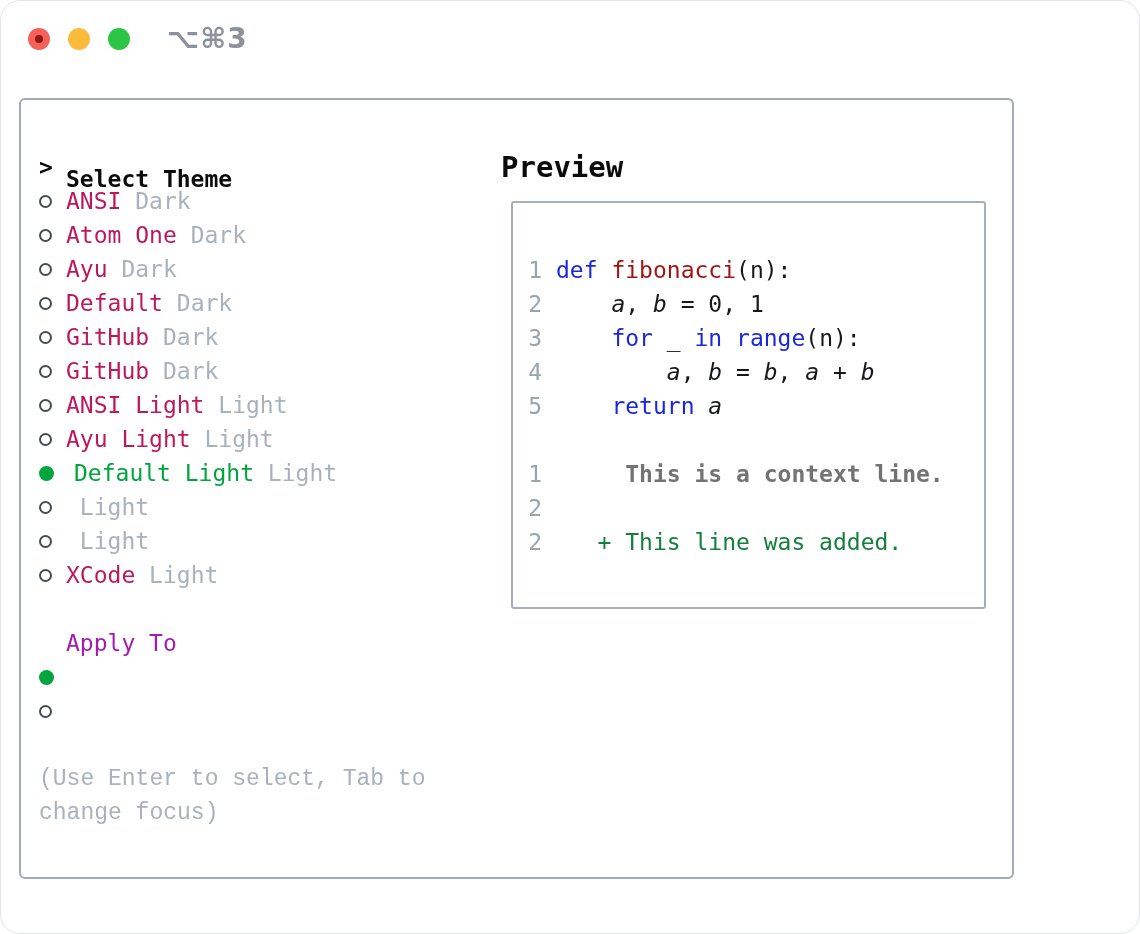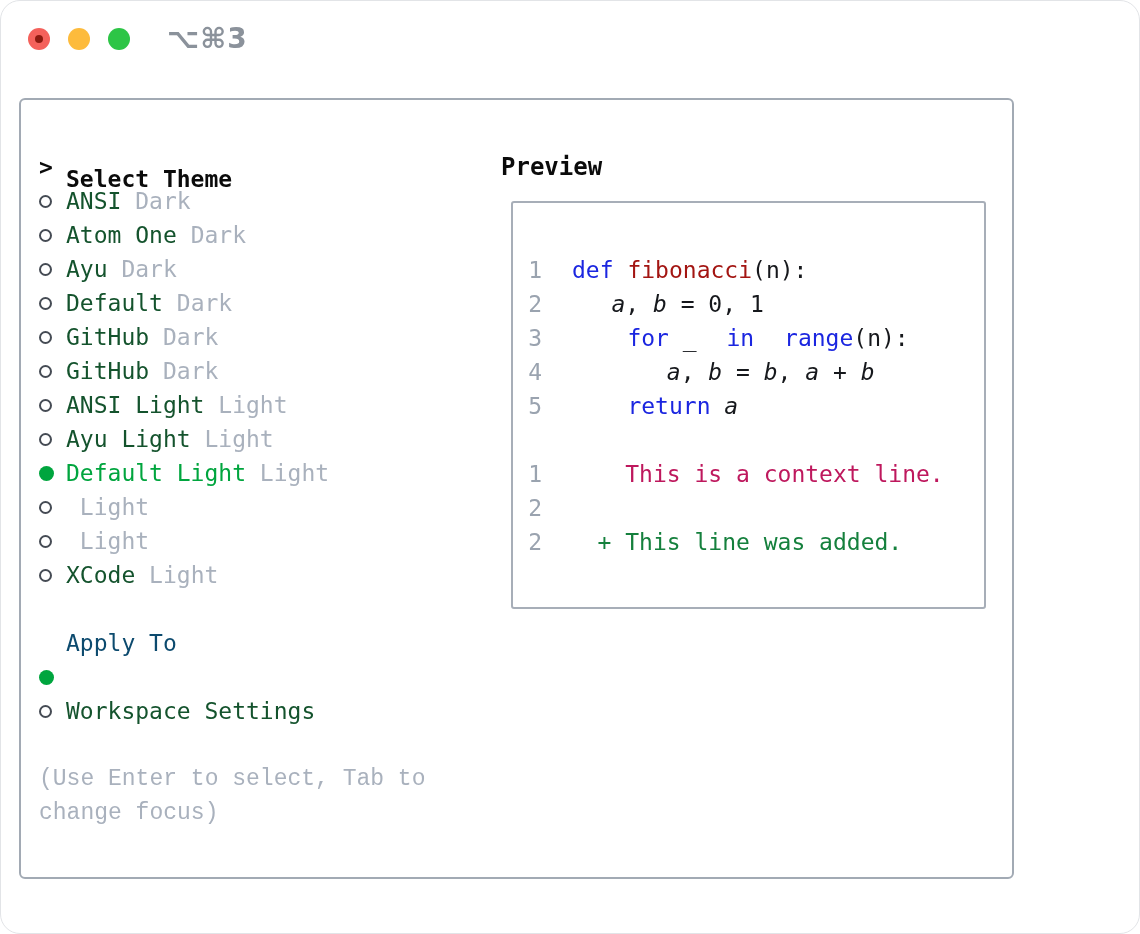--- a/index.html
+++ b/index.html
@@ -22,39 +22,39 @@
   
   .panel { position:absolute; left:18px; top:97px; width:995px; height:781px;
            border:2px solid #a2aab4; border-radius:6px; display:flex; }
   .row { display:flex; align-items:center; height:34px; white-space:pre;
          font-size:23px; line-height:34px; color:#343a43; }
   .gutter { width:27px; flex:none; display:flex; align-items:center; white-space:pre; }
   .prompt-char { font-weight:bold; color:#0b0b0b; }
   .bold { font-weight:bold; color:#0b0b0b;margin-top:24px; }
   .radio { width:13px; height:13px; border:2px solid #454b54; border-radius:50%; }
   .radio.sel { width:15px; height:15px; border:none; background:#00a53e; }
-  .name { color:#14532d; }
-  .name.sel { color:#00a53e; }
+  .name { color:#be185d; }
+  .name.sel { color:#00a53e;margin-left:8px; }
   .tag { color:#a9b1bd; margin-left:1ch; }
-  .section-title { color:#0c4a6e; }
+  .section-title { color:#a21caf; }
   .hint { color:#a9b1bd;font-family:Liberation Mono, monospace; }
   .spacer { height:34px; }
   .left  { width:480px; flex:none; padding:50px 0 0 18px; }
   .right { flex:1; padding-top:50px; }
   
-  .preview-title { font-size:24px; line-height:34px; font-weight:bold; color:#0b0b0b; }
+  .preview-title { font-size:29px; line-height:34px; font-weight:bold; color:#0b0b0b; }
   .preview-box { margin-left:10px; margin-top:17px; width:475px; height:408px;
                  border:2px solid #a7aeb8; border-radius:3px; padding:50px 0 0 15px; overflow:hidden; }
   .code-row { display:flex; height:34px; white-space:pre; font-size:23px; line-height:34px; color:#16181c; }
   .lnum { width:14px; flex:none; text-align:right; color:#9aa3af; margin-right:14px; }
-  .t-kw { color:#1b26e0;margin-left:16px; }
+  .t-kw { color:#1b26e0; }
   .t-fn { color:#a31512; }
   .t-var { font-style:italic; color:#16181c; }
   .t-plain { color:#16181c; }
-  .d-context { color:#be185d; }
+  .d-context { color:#737373;font-weight:bold; }
   .d-deleted { color:#c9271d; }
   .d-added { color:#15803d; }
 </style>
 </head>
 <body>
 
 <div class="window">
 
   <div class="titlebar">
     <span class="light red"></span>
@@ -82,21 +82,21 @@
           <div class="row"><span class="gutter"><span class="radio"></span></span><span class="tag">Light</span></div>
           <div class="row"><span class="gutter"><span class="radio"></span></span><span class="tag">Light</span></div>
           <div class="row"><span class="gutter"><span class="radio"></span></span><span class="name">XCode</span><span class="tag">Light</span></div>
         </div>
       <div class="spacer"></div>
       <div class="row">
         <span class="gutter"></span><span class="section-title">Apply To</span>
       </div>
       <div id="apply-list">
           <div class="row"><span class="gutter"><span class="radio sel"></span></span></div>
-          <div class="row"><span class="gutter"><span class="radio"></span></span><span class="name">Workspace Settings</span></div>
+          <div class="row"><span class="gutter"><span class="radio"></span></span></div>
         </div>
       <div class="spacer"></div>
       <div class="row hint">
         <span>(Use Enter to select, Tab to</span>
       </div>
       <div class="row hint">
         <span>change focus)</span>
       </div>
     </div>
 

